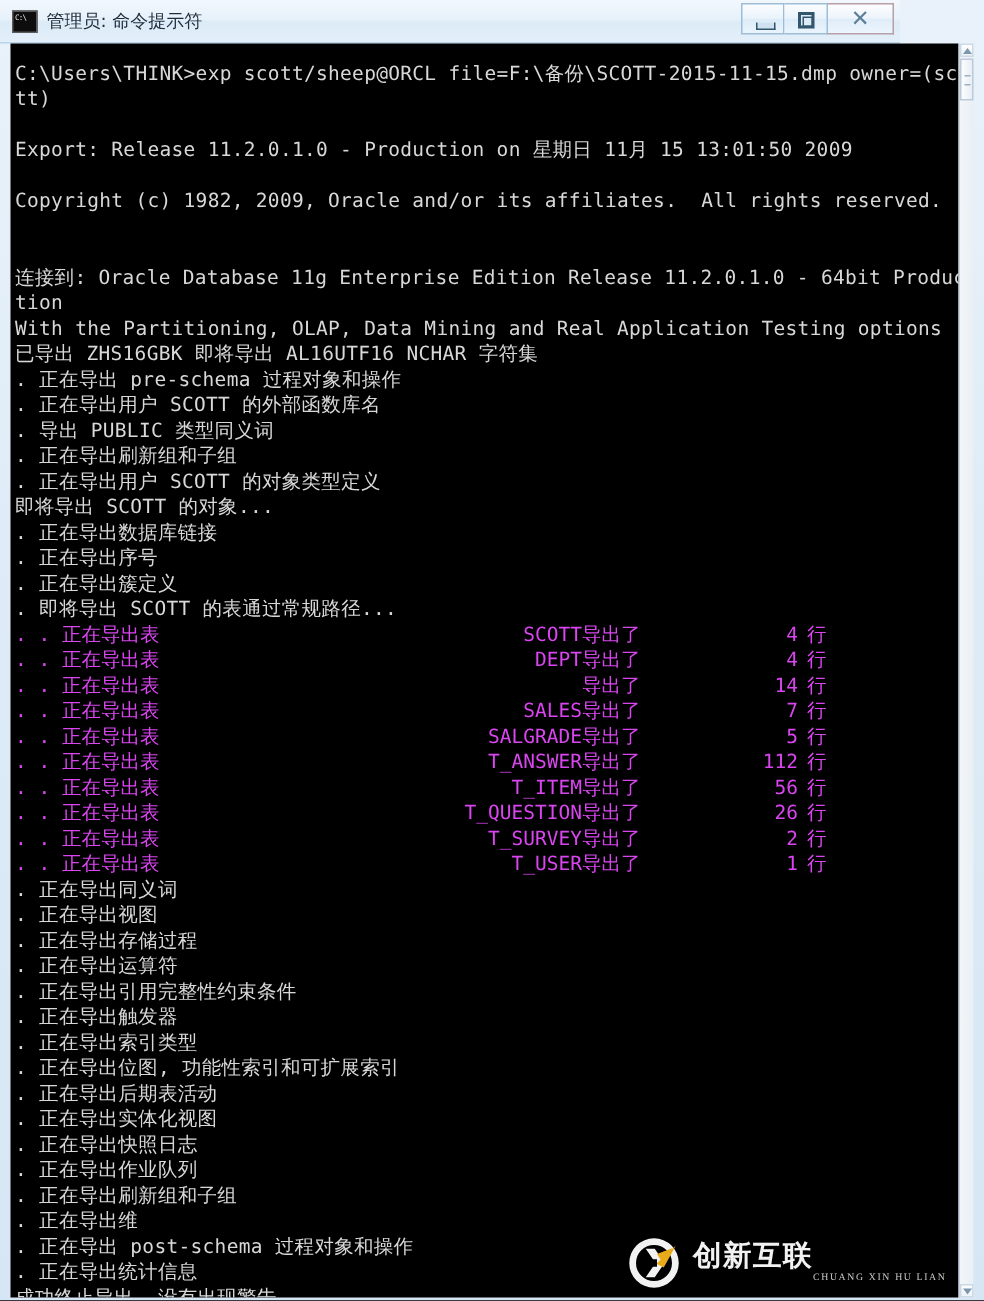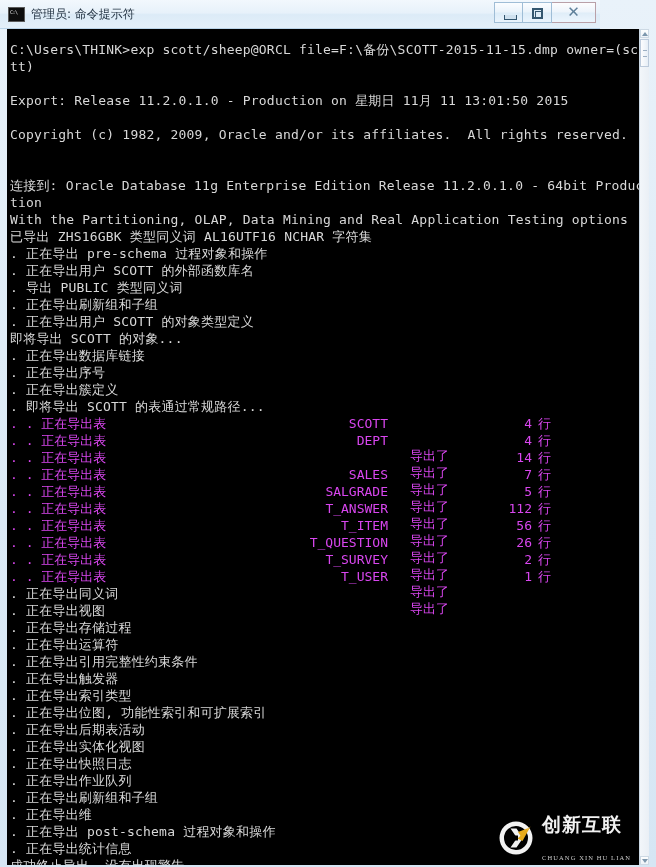--- a/index.html
+++ b/index.html
@@ -230,22 +230,21 @@
     left: 0;
   }
   .trow .t-name {
     position: absolute;
     left: 0;
     width: 378px;
     text-align: right;
   }
   .trow .t-exp {
     position: absolute;
-    left: 400px;
-    margin-top: 32px;
+    left: 378px;
   }
   .trow .t-count {
     position: absolute;
     left: 380px;
     width: 142px;
     text-align: right;
   }
   .trow .t-unit {
     position: absolute;
     left: 528px;
@@ -262,21 +261,21 @@
     opacity: 0.95;
   }
   .wm-logo {
     position: relative;
     width: 38px;
     height: 38px;
     flex: 0 0 auto;
   }
   .wm-text {
     display: flex;
-    flex-direction: column;
+    flex-direction: row;
     justify-content: center;
     line-height: 1;
   }
   .wm-cn {
     font-family: "DejaVu Sans", sans-serif;
     font-size: 19px;
     font-weight: bold;
     color: #ffffff;
     letter-spacing: 1px;
   }
@@ -310,29 +309,29 @@
       </div>
     </div>
   </div>
 
   <div class="console-wrap">
     <div class="console">
       <div class="lines" id="console-lines">
           <div class="line">C:\Users\THINK&gt;exp scott/sheep@ORCL file=F:\备份\SCOTT-2015-11-15.dmp owner=(sco</div>
           <div class="line">tt)</div>
           <div class="line blank"> </div>
-          <div class="line">Export: Release 11.2.0.1.0 - Production on 星期日 11月 11 13:01:50 2015</div>
+          <div class="line">Export: Release 11.2.0.1.0 - Production on 星期日 11月 15 13:01:50 2009</div>
           <div class="line blank"> </div>
           <div class="line">Copyright (c) 1982, 2009, Oracle and/or its affiliates.  All rights reserved.</div>
           <div class="line blank"> </div>
           <div class="line blank"> </div>
           <div class="line">连接到: Oracle Database 11g Enterprise Edition Release 11.2.0.1.0 - 64bit Produc</div>
           <div class="line">tion</div>
           <div class="line">With the Partitioning, OLAP, Data Mining and Real Application Testing options</div>
-          <div class="line">已导出 ZHS16GBK 类型同义词 AL16UTF16 NCHAR 字符集</div>
+          <div class="line">已导出 ZHS16GBK 即将导出 AL16UTF16 NCHAR 字符集</div>
           <div class="line">. 正在导出 pre-schema 过程对象和操作</div>
           <div class="line">. 正在导出用户 SCOTT 的外部函数库名</div>
           <div class="line">. 导出 PUBLIC 类型同义词</div>
           <div class="line">. 正在导出刷新组和子组</div>
           <div class="line">. 正在导出用户 SCOTT 的对象类型定义</div>
           <div class="line">即将导出 SCOTT 的对象...</div>
           <div class="line">. 正在导出数据库链接</div>
           <div class="line">. 正在导出序号</div>
           <div class="line">. 正在导出簇定义</div>
           <div class="line">. 即将导出 SCOTT 的表通过常规路径...</div>

